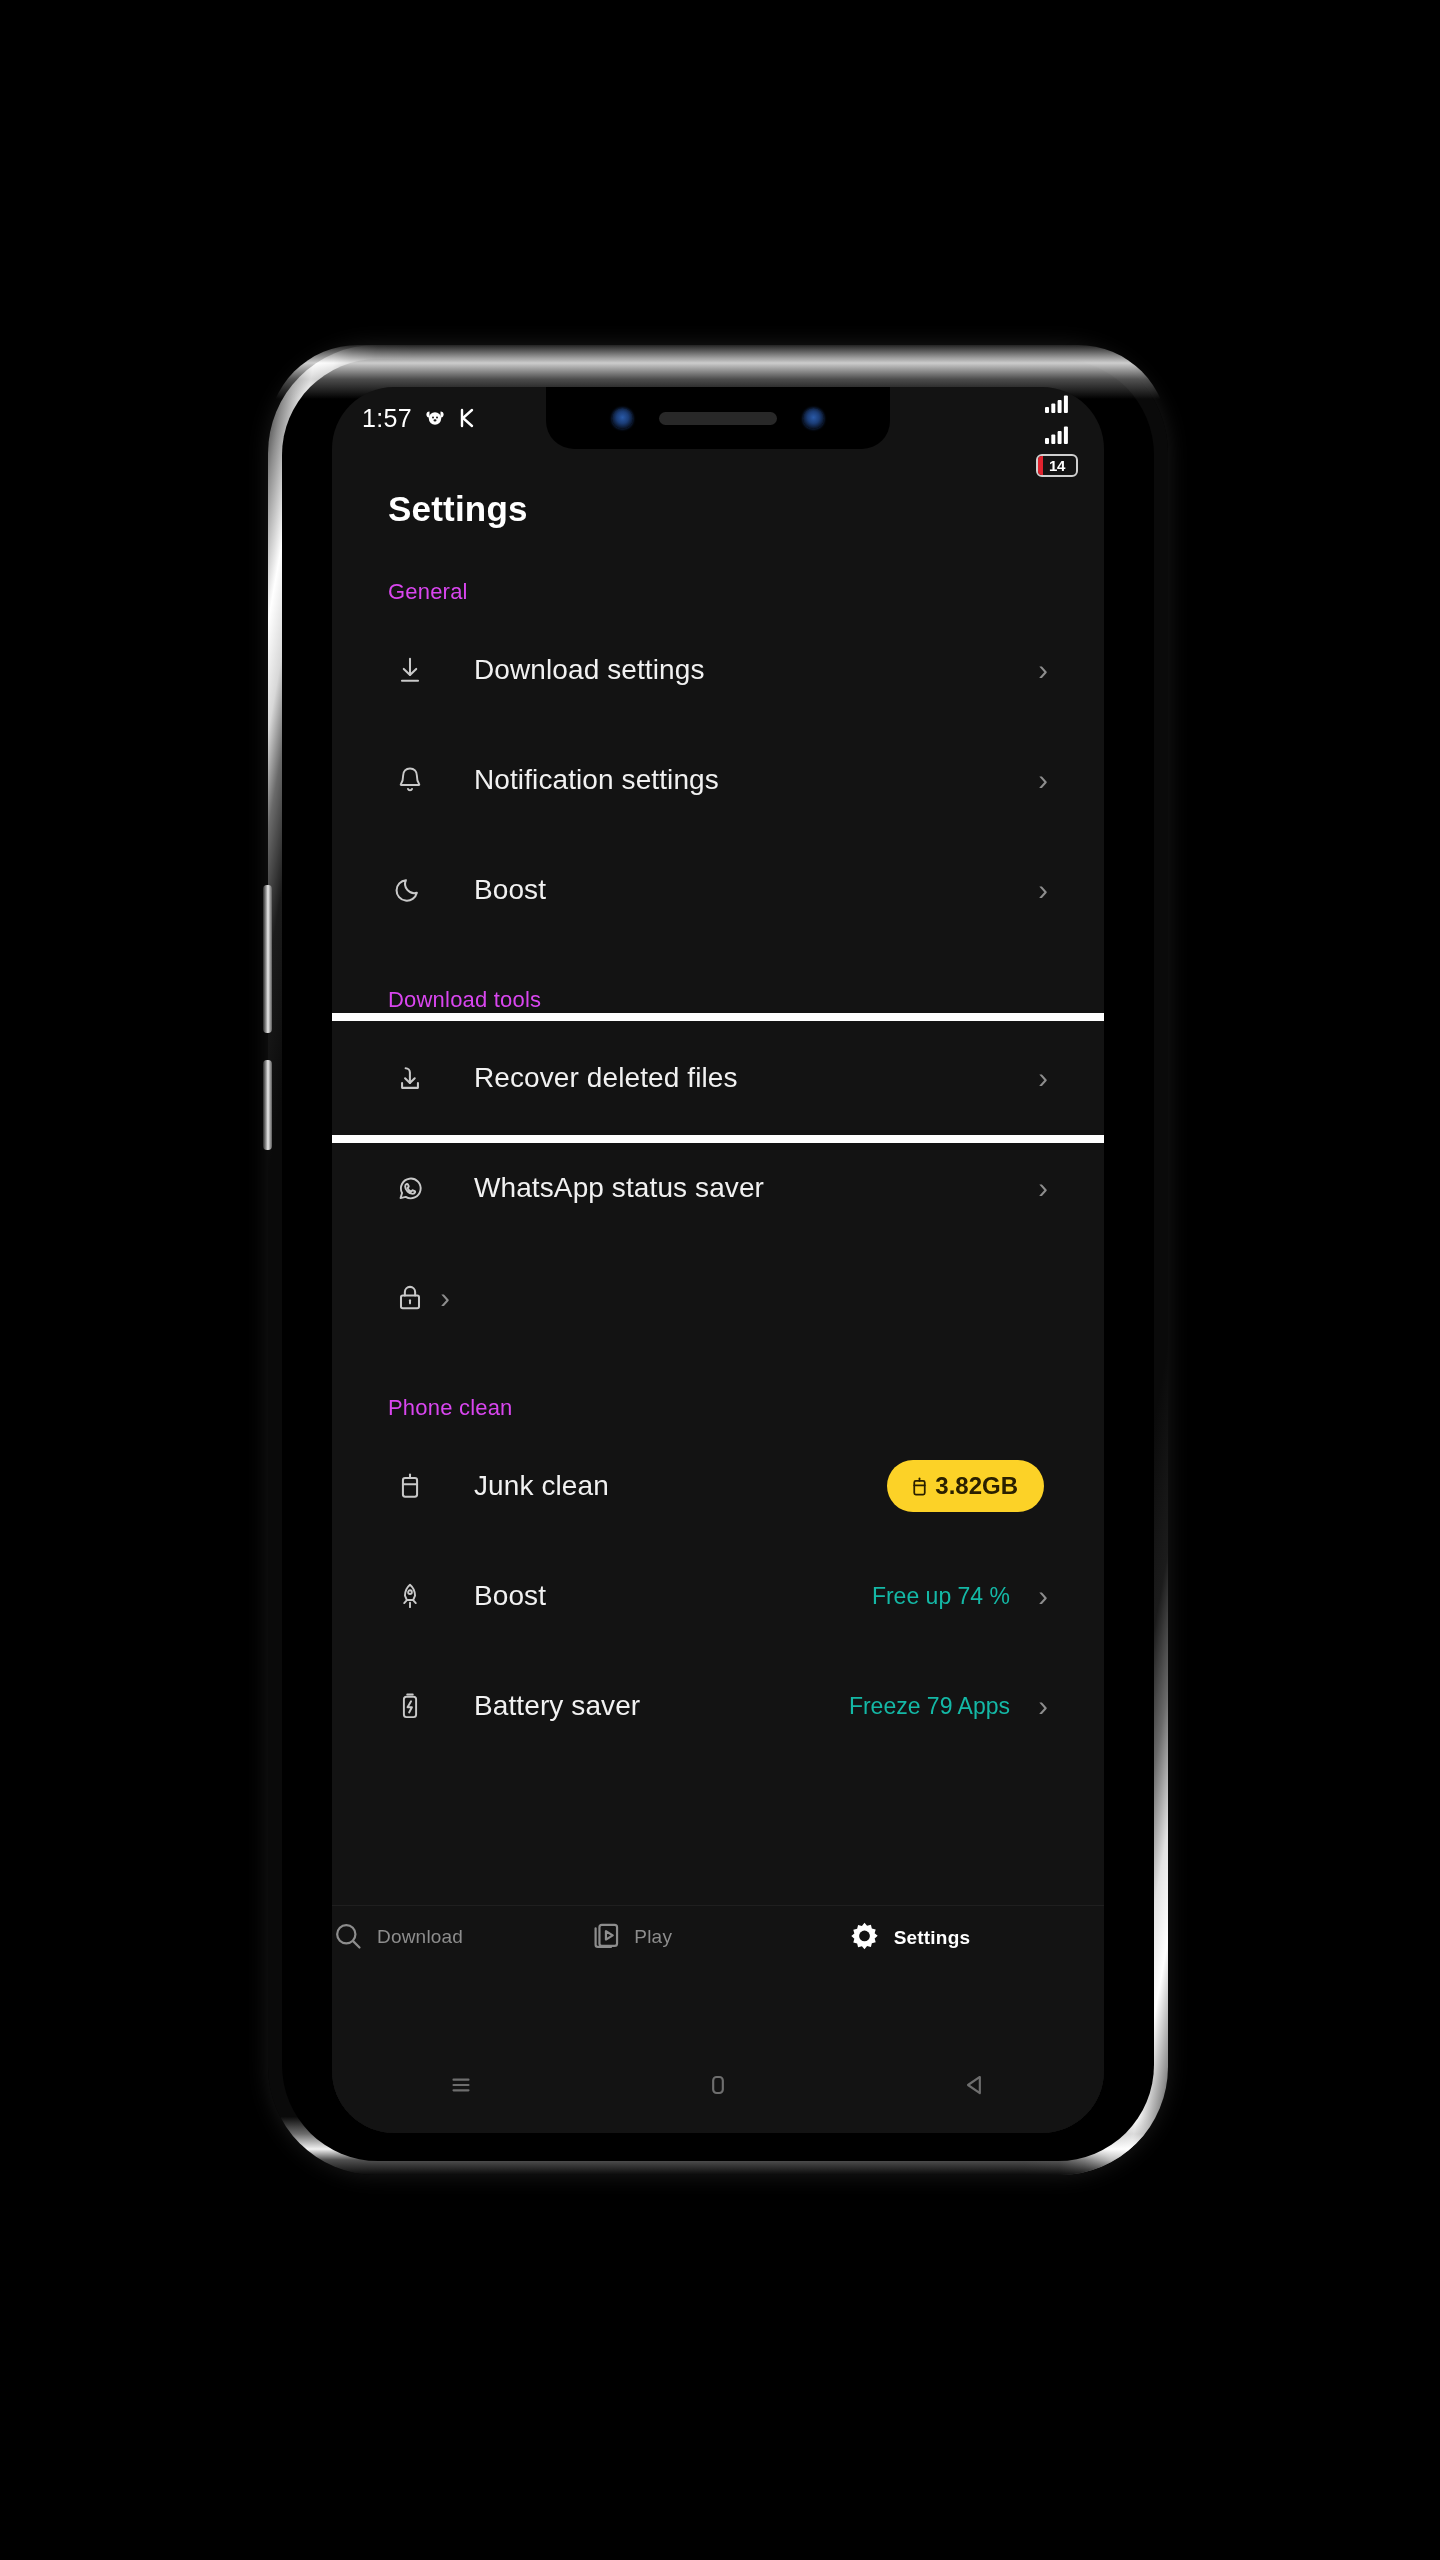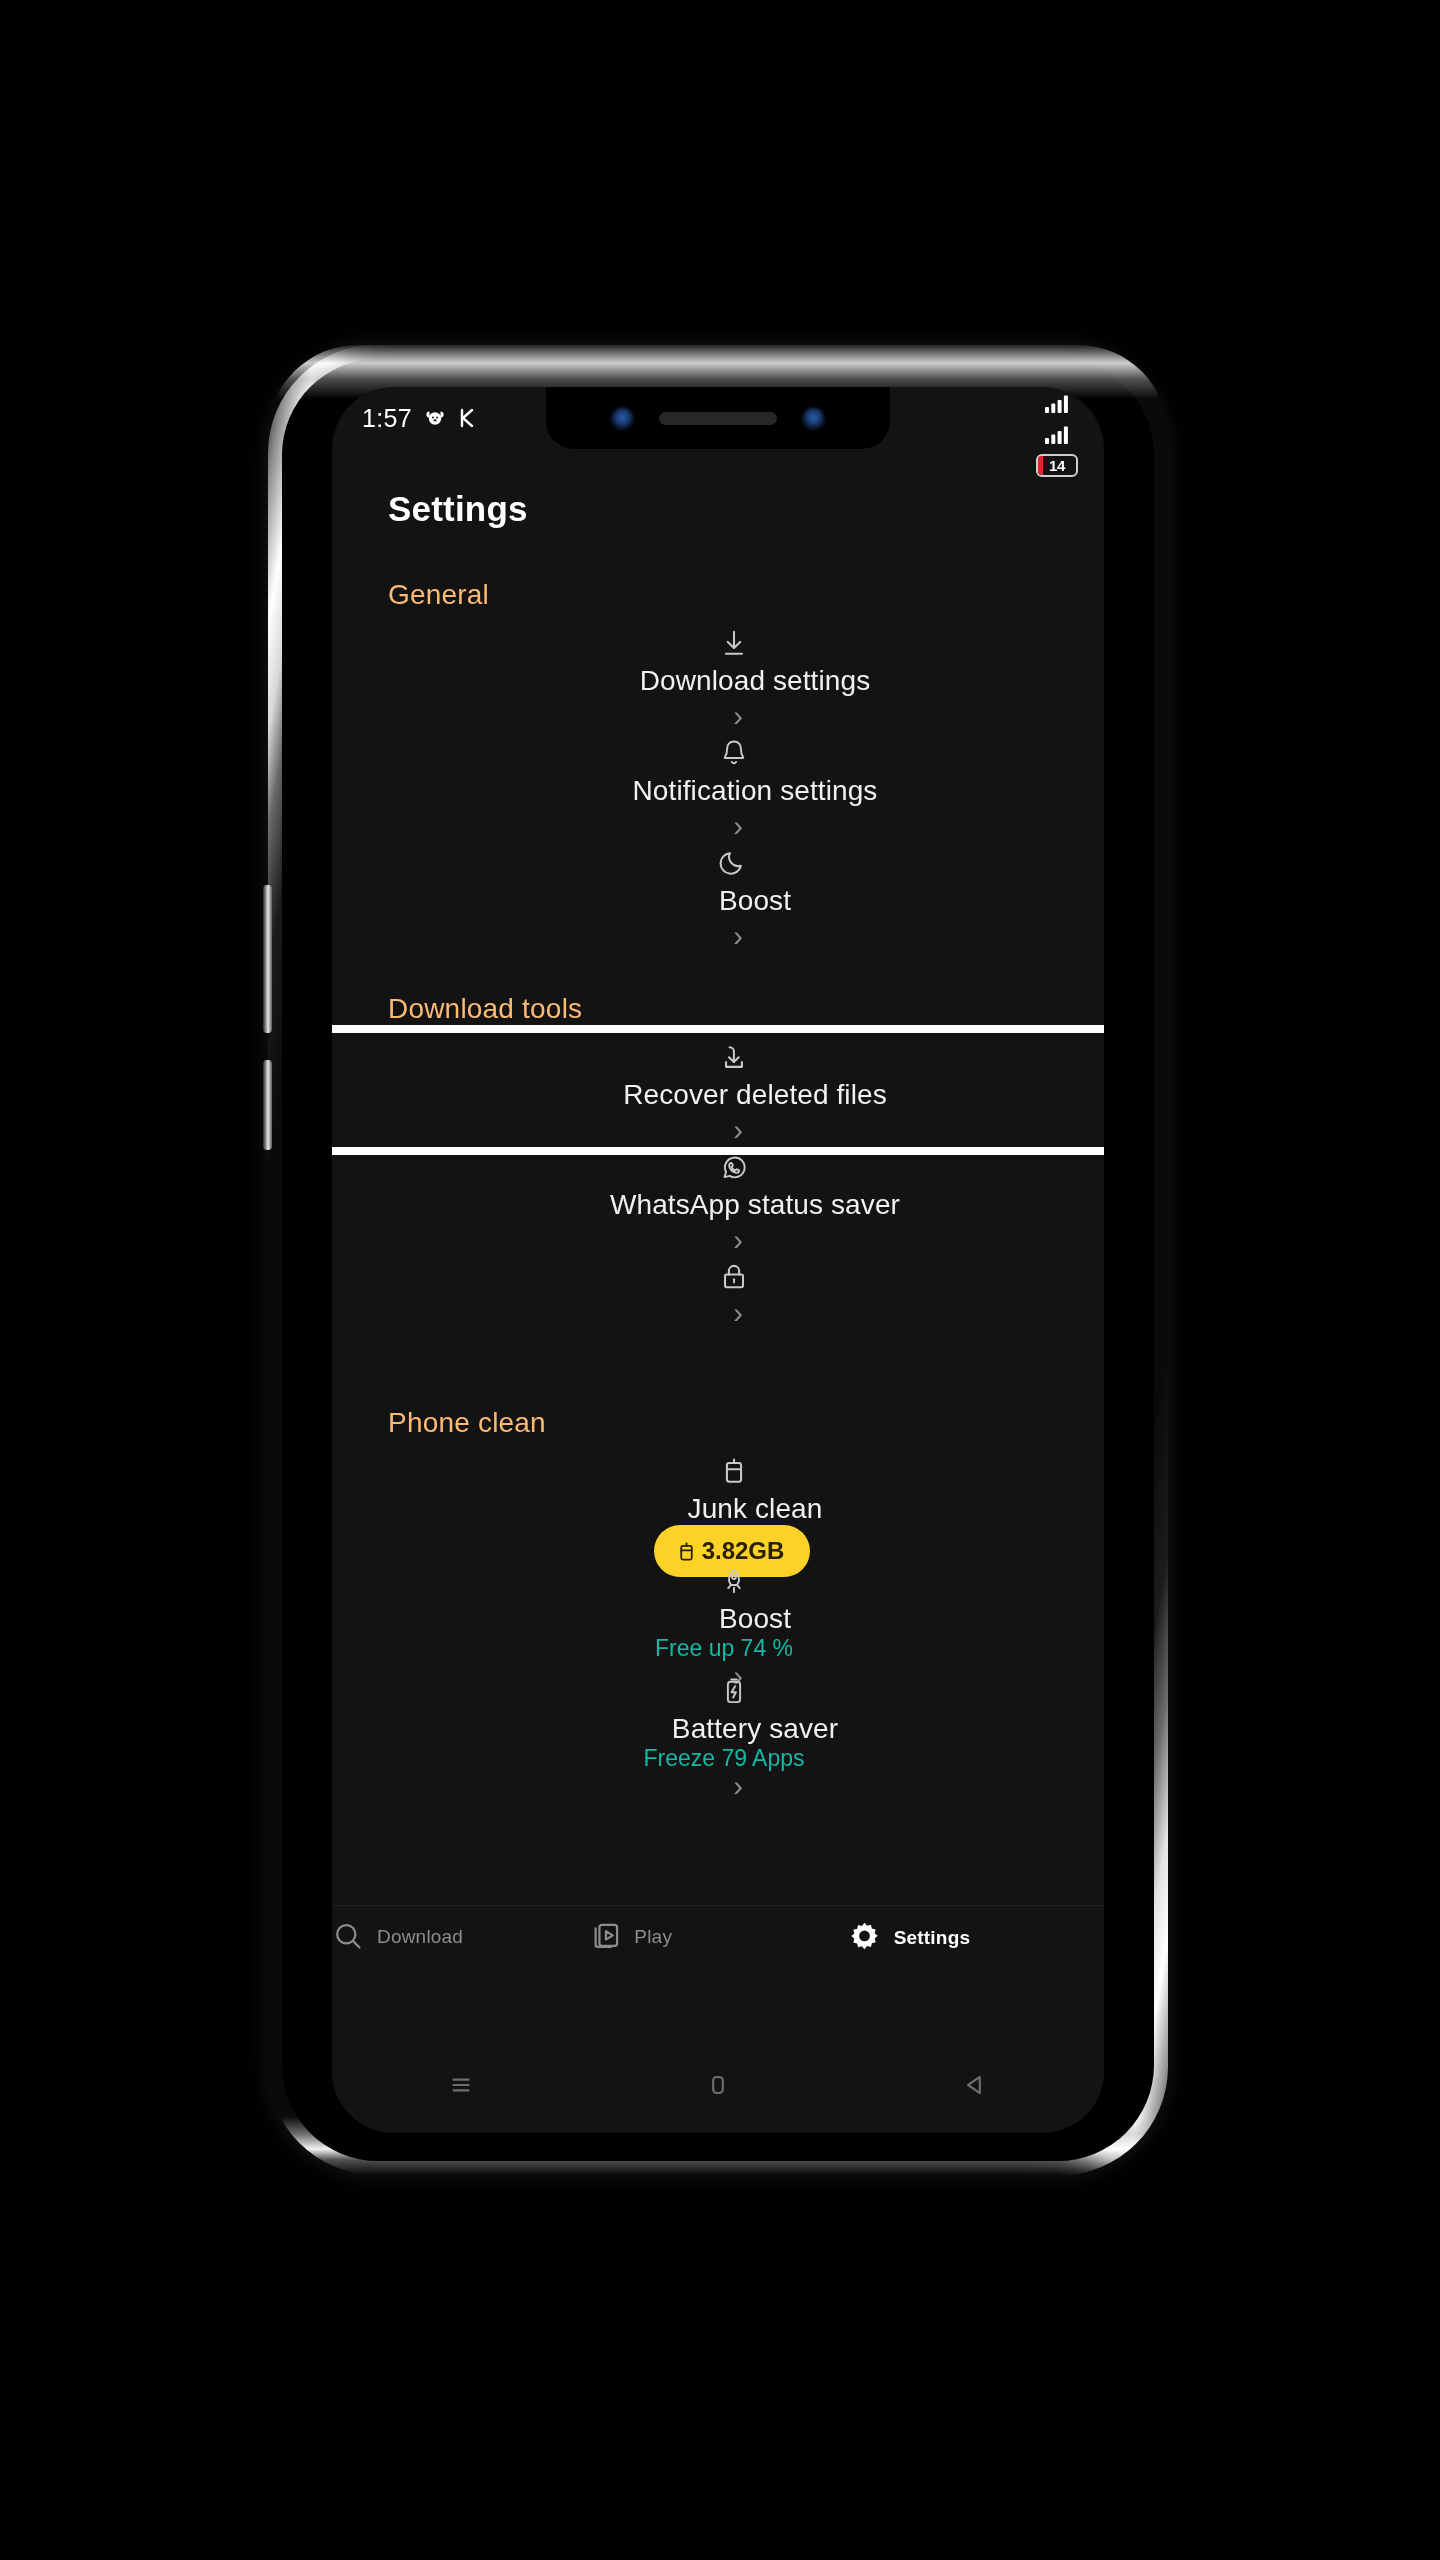--- a/index.html
+++ b/index.html
@@ -219,32 +219,31 @@
     letter-spacing: .2px;
   }
 
   .list {
     flex: 1;
     overflow: hidden;
     padding-top: 8px;
   }
 
   .section-head {
-    color: #fdba74;
-    font-size: 28px;
+    color: #d946ef;
+    font-size: 22px;
     padding: 42px 0 10px 56px;
     letter-spacing: .2px;
   }
 
   .row {
     display: flex;
     align-items: center;
     height: 110px;
-    padding: 0 24px 0 56px;
-    flex-direction: column;
+    padding: 0 56px 0 56px;
   }
   .row-icon {
     width: 44px;
     height: 44px;
     flex: 0 0 44px;
     display: flex;
     align-items: center;
     justify-content: center;
     color: #c9c9c9;
   }

